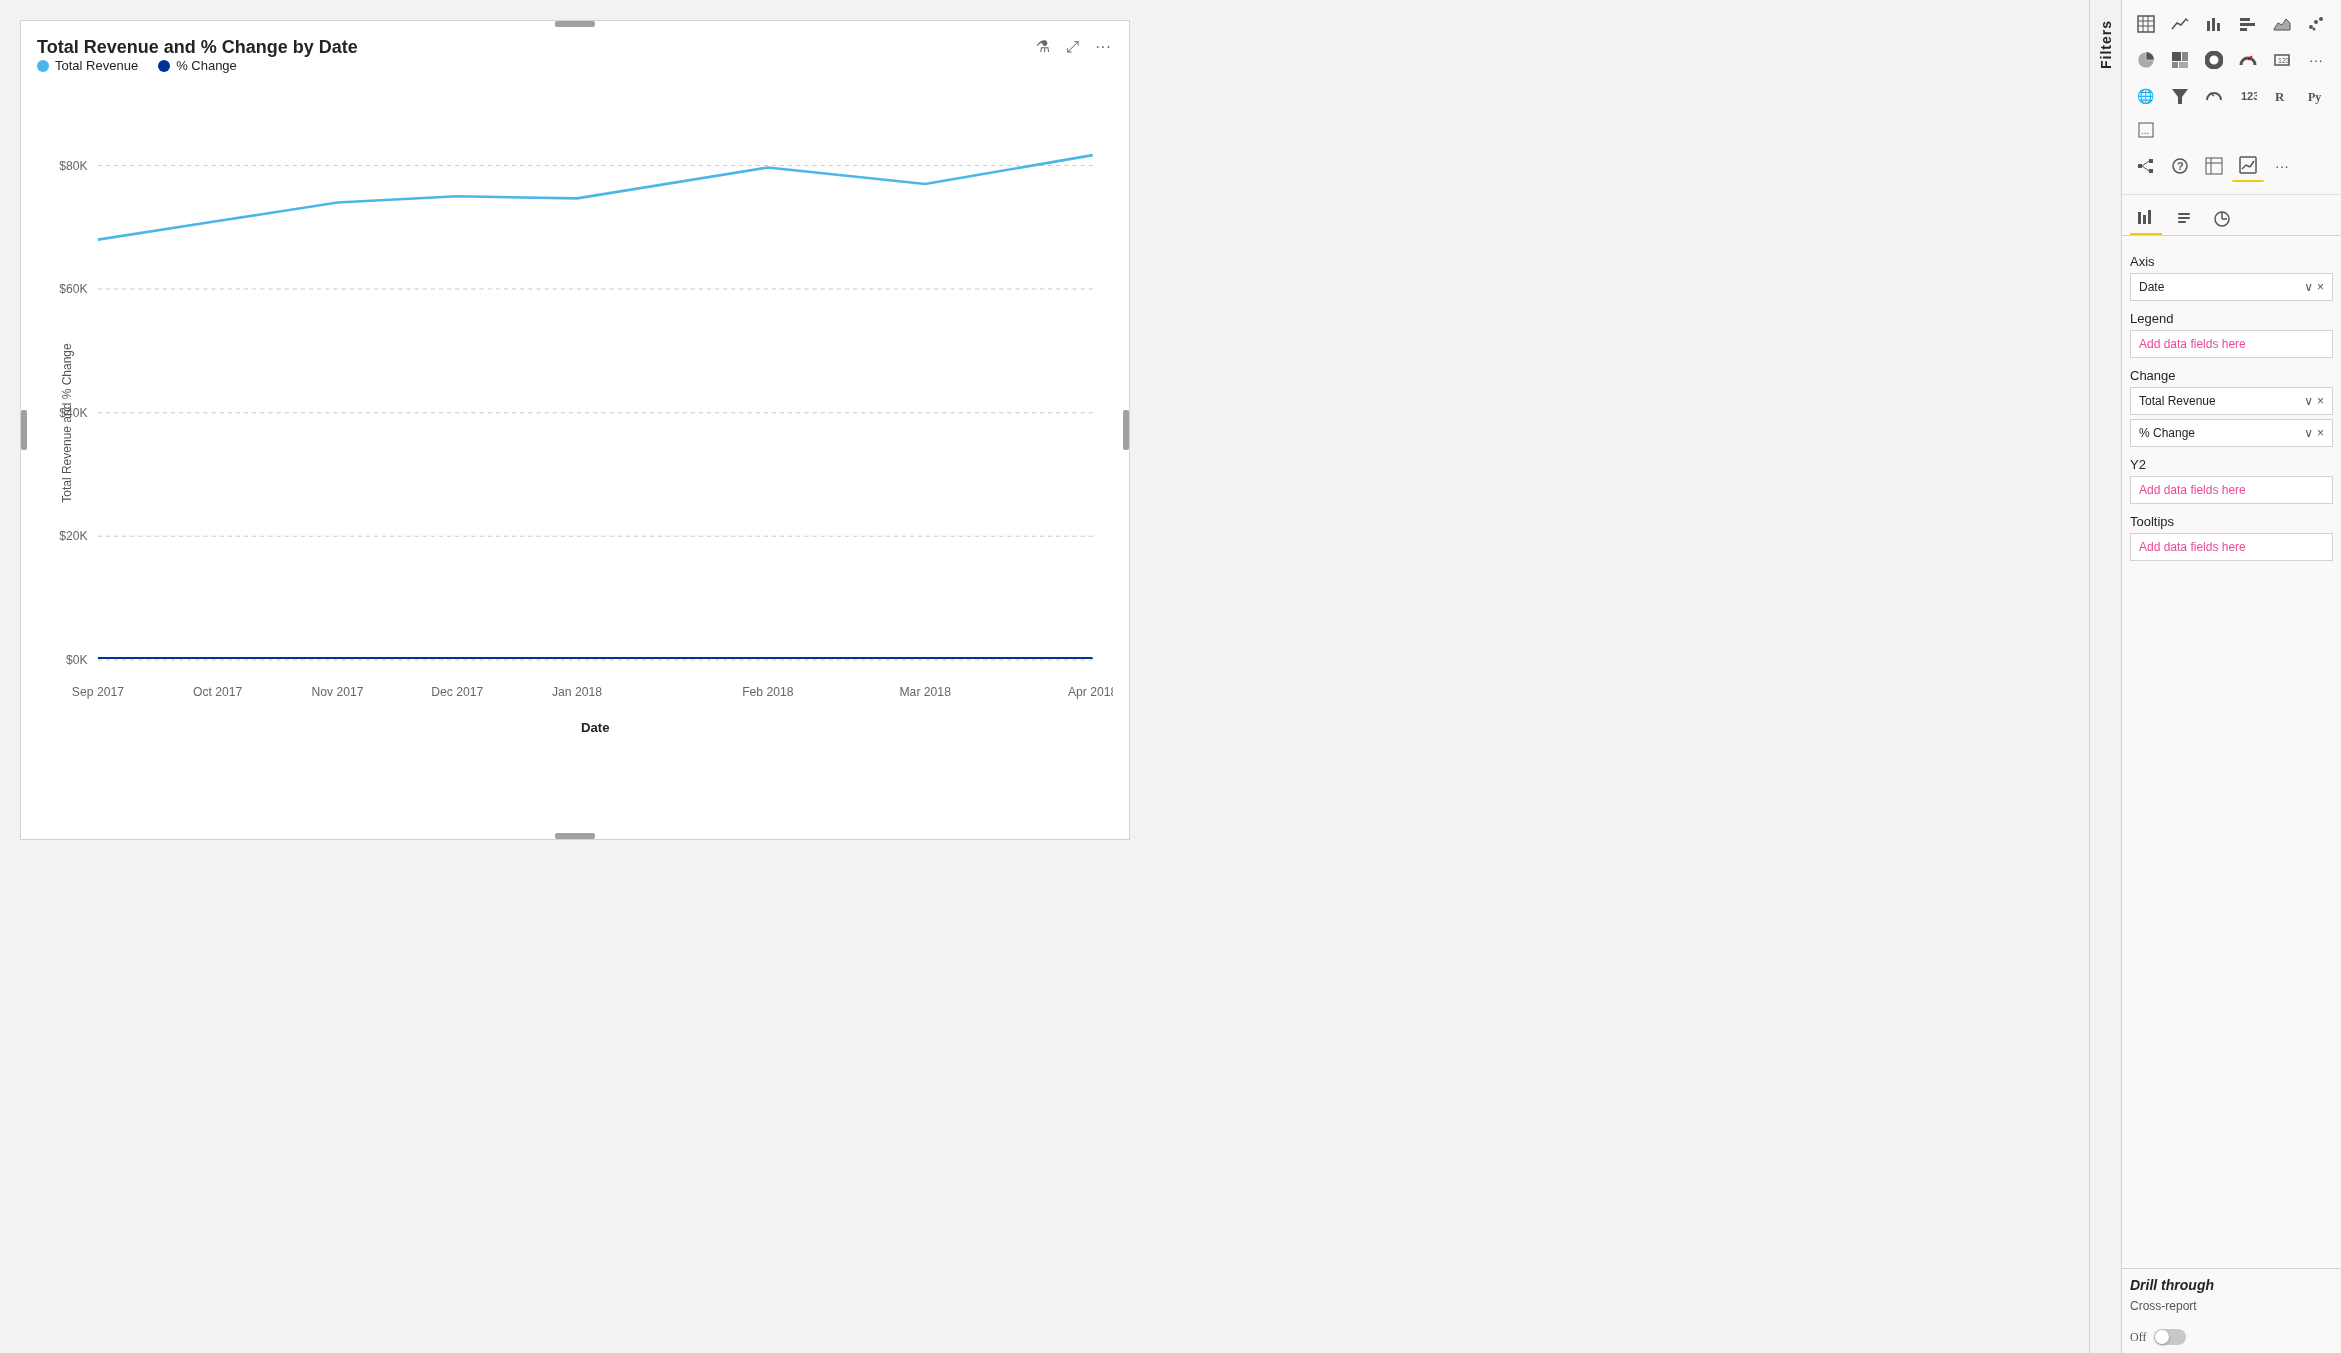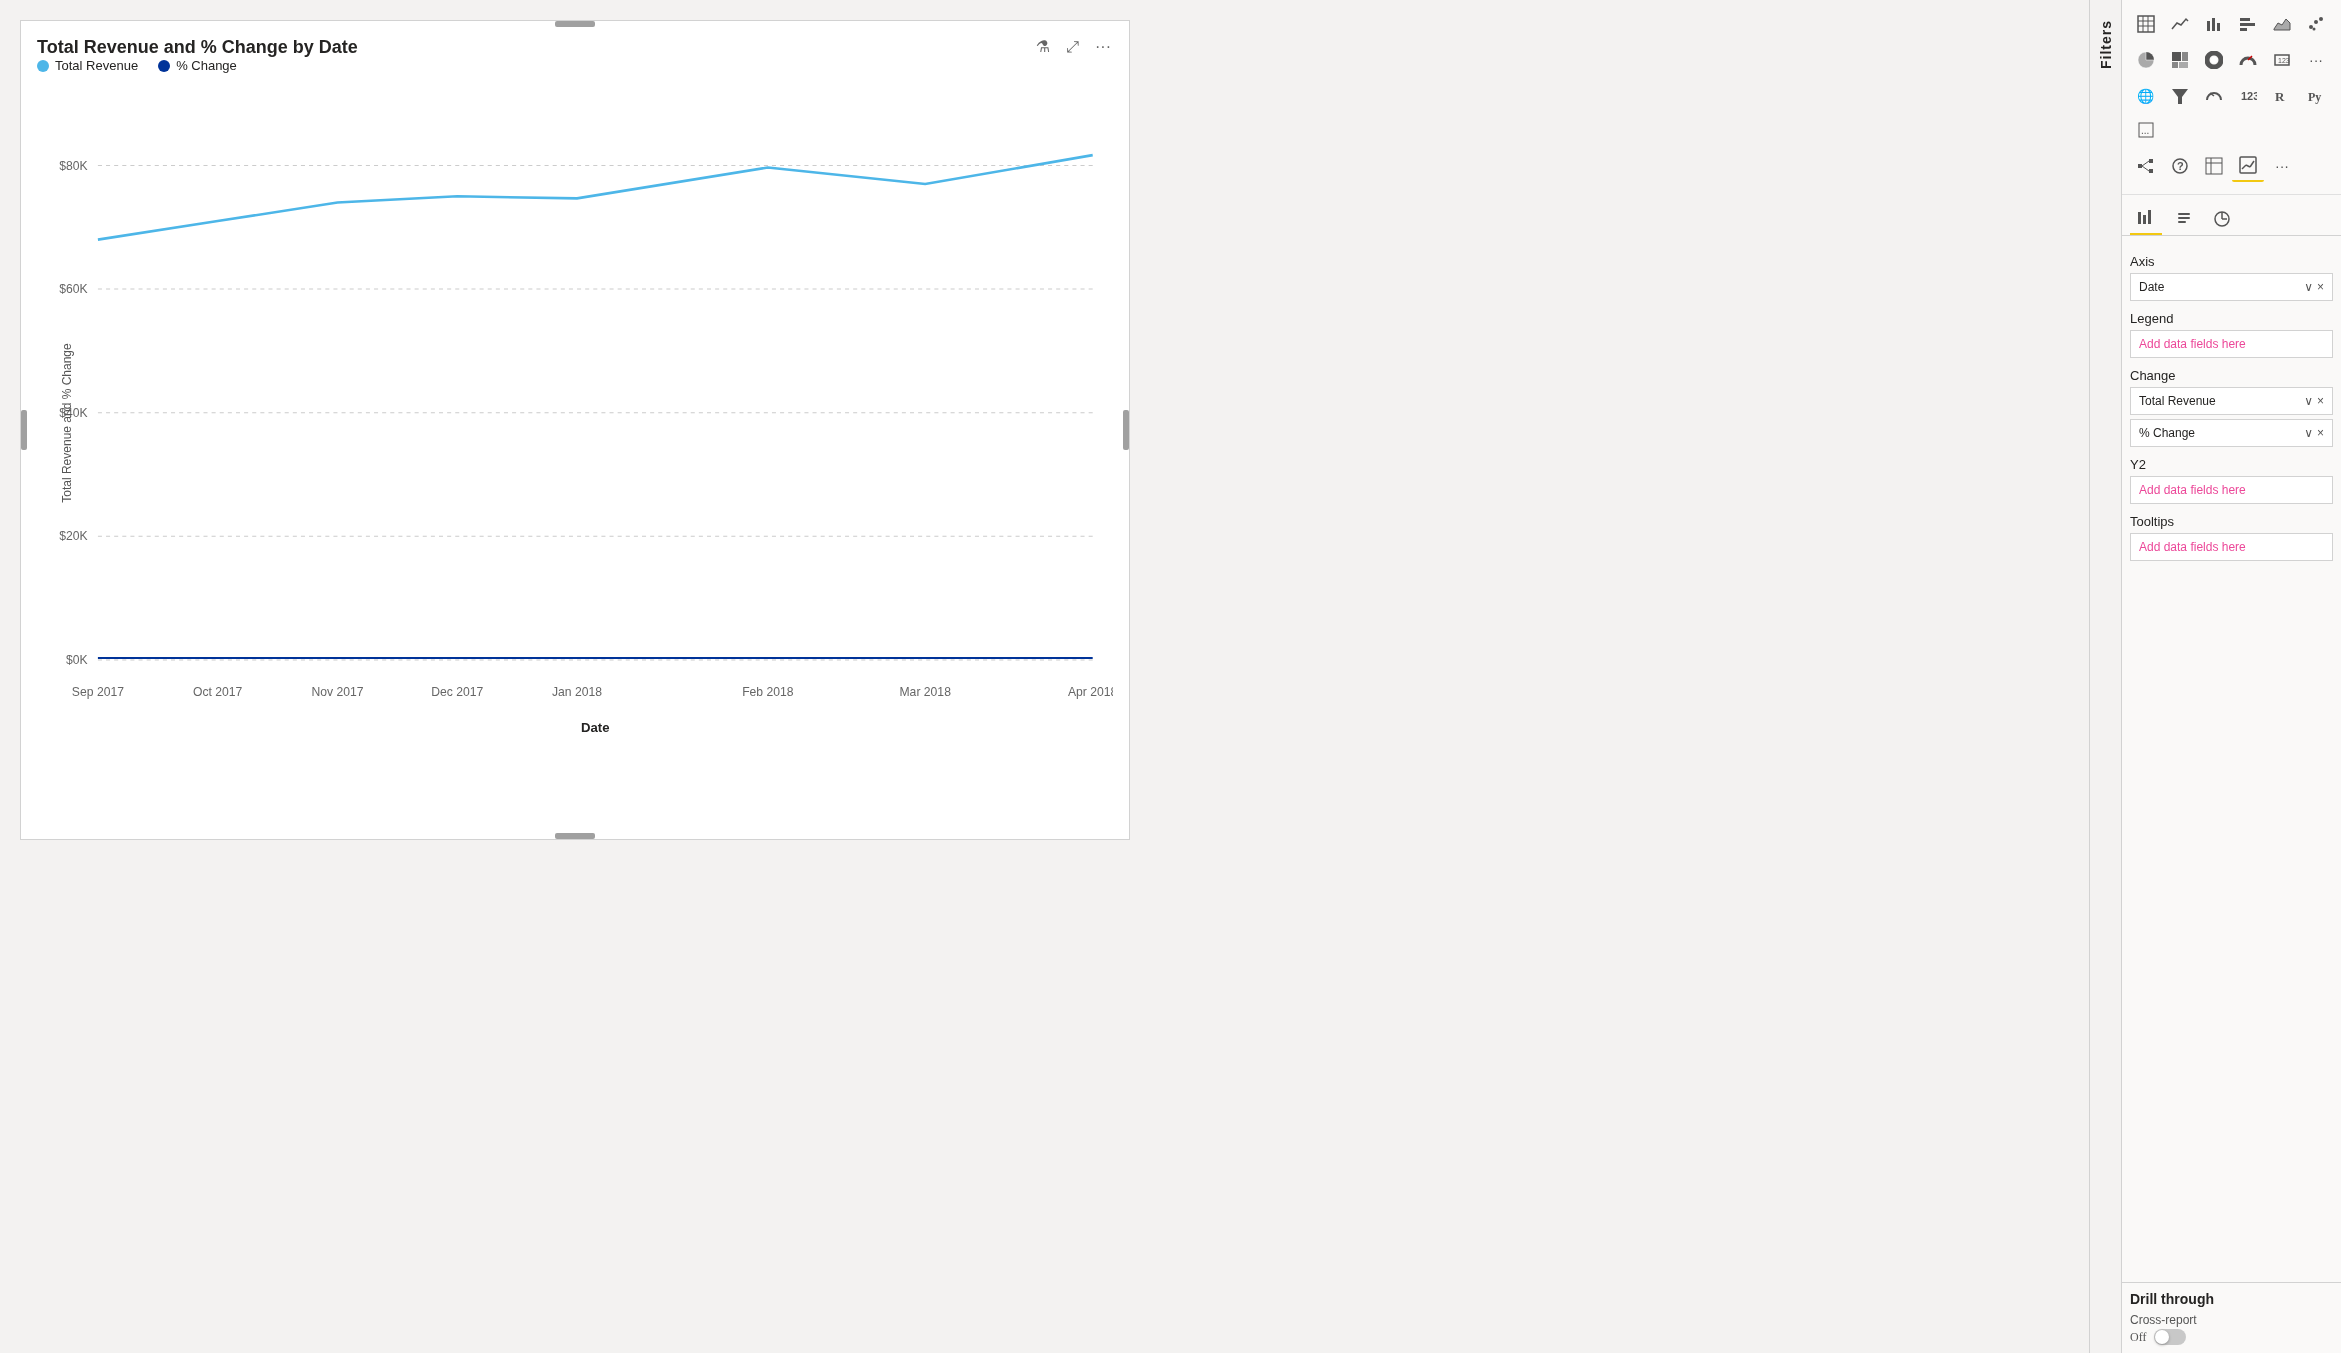--- a/index.html
+++ b/index.html
@@ -202,26 +202,27 @@
     .drill-section {
       padding: 8px;
       border-top: 1px solid #d2d2d2;
     }
 
     .drill-title {
       font-size: 14px;
       font-weight: 700;
       color: #252423;
       margin-bottom: 6px;
+      font-style: italic;
     }
 
     .drill-subtitle {
       font-size: 12px;
       color: #555;
-      margin-bottom: 2px;
+      margin-bottom: 16px;
     }
 
     .drill-toggle {
       display: flex;
       align-items: center;
       gap: 8px;
       font-size: 12px;
       color: #555;
       font-family: Liberation Serif, serif;
     }

